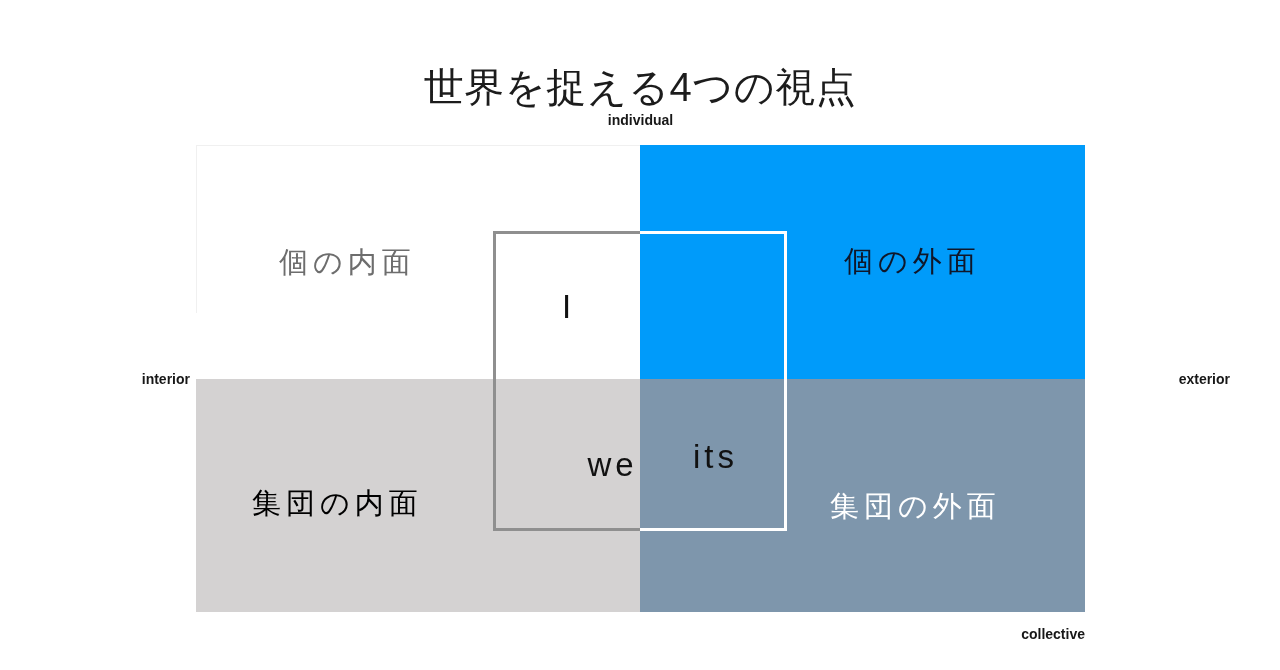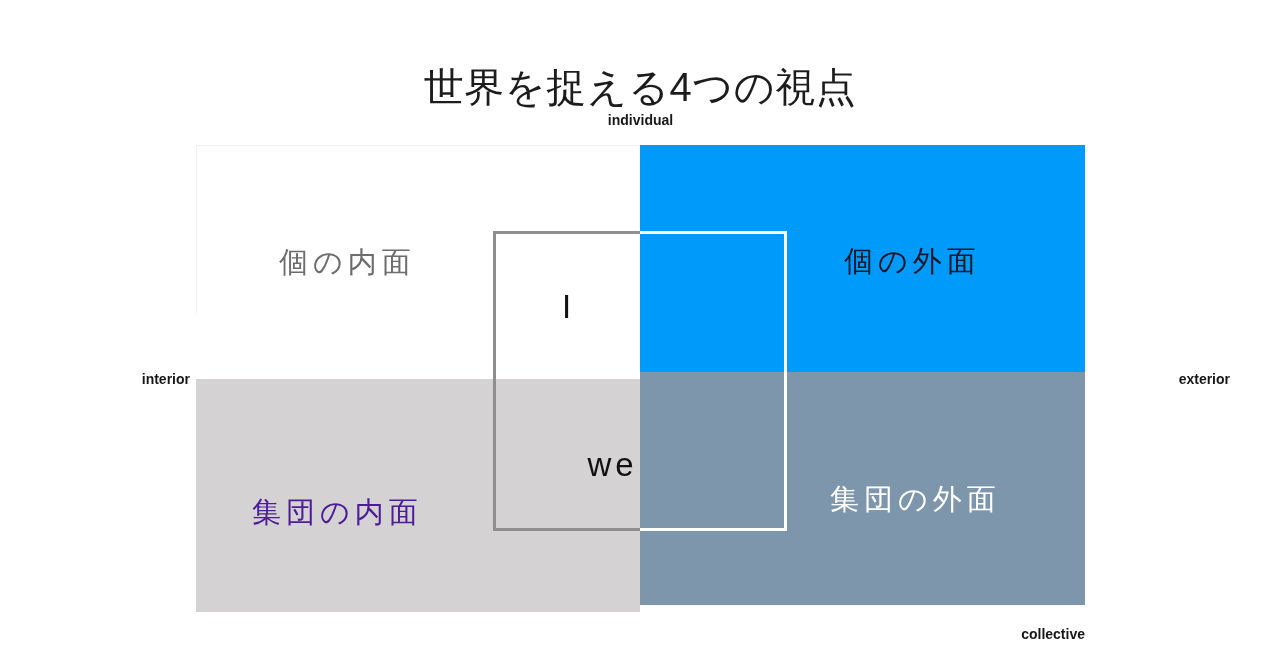--- a/index.html
+++ b/index.html
@@ -121,28 +121,28 @@
   
   #quadrant-collective-interior {
     left: 0;
     top: 234px;
     width: 444px;
     height: 233px;
     background: #d4d2d2;
   }
   #label-collective-interior {
     left: 56px;
-    top: 119px;
-    color: #4c1d95;
+    top: 110px;
+    color: #000000;
   }
 
   
   #quadrant-collective-exterior {
     left: 444px;
-    top: 227px;
+    top: 234px;
     width: 445px;
     height: 233px;
     background: #7e96ac;
   }
   #label-collective-exterior {
     left: 190px;
     top: 113px;
     color: #ffffff;
   }
 
@@ -239,15 +239,18 @@
 
     <div class="pronoun-cell" id="pronoun-cell-i">
       <span class="pronoun-text">I</span>
     </div>
 
 
     <div class="pronoun-cell" id="pronoun-cell-we">
       <span class="pronoun-text">we</span>
     </div>
 
+    <div class="pronoun-cell" id="pronoun-cell-its">
+      <span class="pronoun-text">its</span>
+    </div>
 
   </div>
 </div>
 
 </body></html>

